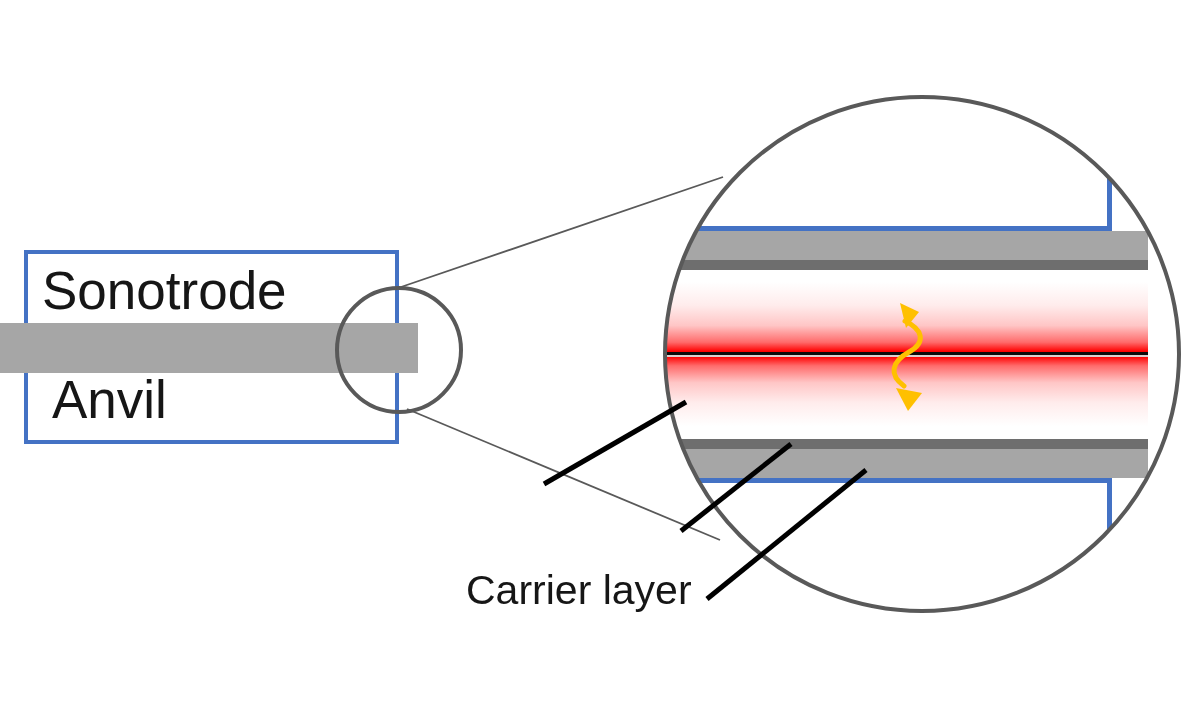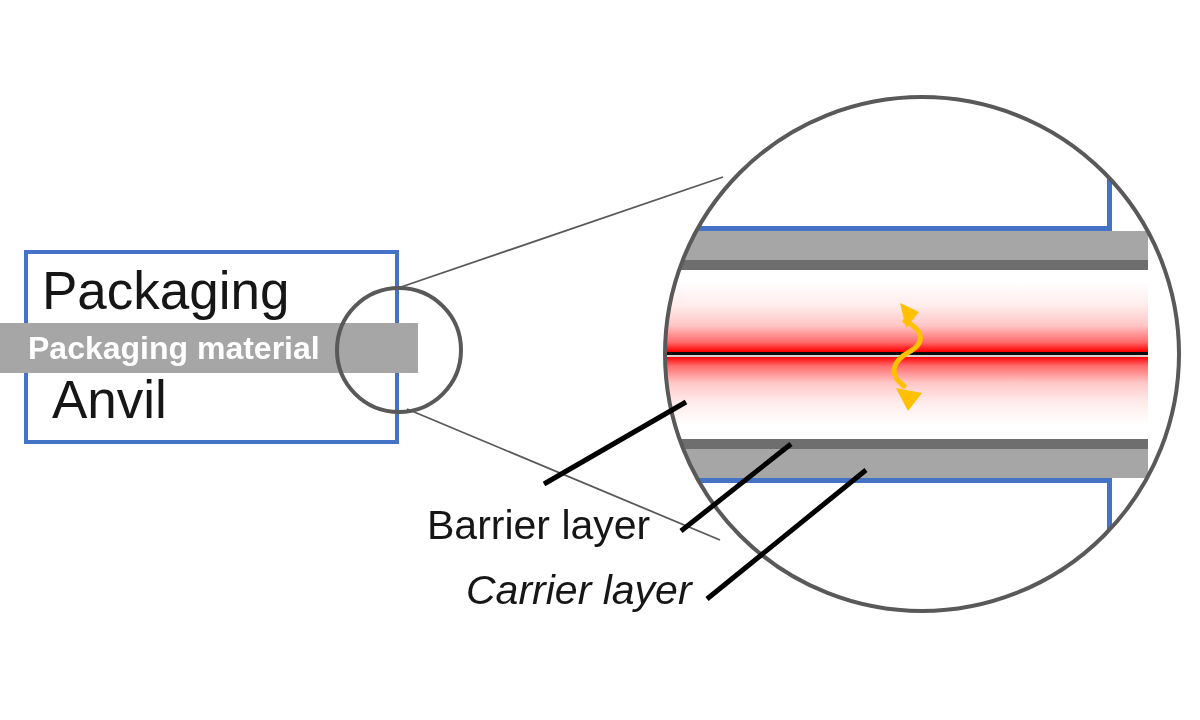--- a/index.html
+++ b/index.html
@@ -55,56 +55,54 @@
   #weld-interface-line{left:0;top:256px;width:484px;height:3px;background:#0c0c0c;}
   #weld-interface-highlight{left:0;top:259px;width:484px;height:2px;background:#ddd0d0;}
   #barrier-bottom-band{left:0;top:343px;width:484px;height:10px;}
   #carrier-bottom-band{left:0;top:353px;width:484px;height:29px;}
   #anvil-edge-horizontal{left:0;top:382px;width:448px;height:5px;}
   #anvil-edge-vertical{left:443px;top:387px;width:5px;height:129px;}
   
   .layer-text{font-size:41px;line-height:1;white-space:nowrap;}
   #sealing-layer-label{left:293px;top:461px;}
   #barrier-layer-label{left:427px;top:505px;}
-  #carrier-layer-label{left:466px;top:570px;font-style:italic;}
+  #carrier-layer-label{left:466px;top:570px;}
   
   #overlay{left:0;top:0;width:1200px;height:720px;pointer-events:none;}
   .thin-connector{stroke:var(--circle-stroke-gray);stroke-width:1.8;fill:none;}
   .circle-outline{stroke:var(--circle-stroke-gray);stroke-width:4;fill:none;}
   .leader{stroke:#000000;stroke-width:5;fill:none;}
   .vib-stroke{stroke:var(--vibration-gold);stroke-width:5;fill:none;stroke-linecap:round;}
   .vib-fill{fill:var(--vibration-gold);stroke:none;}
 </style>
 </head>
 <body>
 
 <div id="stage">
 
   <div class="abs" id="machine-rect"></div>
   <div class="abs" id="packaging-band"></div>
-  <div class="abs big-text" id="sonotrode-label">Packaging</div>
-  <div class="abs" id="packaging-label">Packaging material</div>
+  <div class="abs big-text" id="sonotrode-label">Sonotrode</div>
   <div class="abs big-text" id="anvil-label">Anvil</div>
   <div class="abs" id="magnifier-small-circle"></div>
 
   <div class="abs" id="zoom-circle-content">
     <div class="abs blue-edge" id="sonotrode-edge-horizontal"></div>
     <div class="abs blue-edge" id="sonotrode-edge-vertical"></div>
     <div class="abs carrier-band" id="carrier-top-band"></div>
     <div class="abs barrier-band" id="barrier-top-band"></div>
     <div class="abs" id="sealing-gradient"></div>
     <div class="abs" id="weld-interface-line"></div>
     <div class="abs" id="weld-interface-highlight"></div>
     <div class="abs barrier-band" id="barrier-bottom-band"></div>
     <div class="abs carrier-band" id="carrier-bottom-band"></div>
     <div class="abs blue-edge" id="anvil-edge-horizontal"></div>
     <div class="abs blue-edge" id="anvil-edge-vertical"></div>
   </div>
 
-  <div class="abs layer-text" id="barrier-layer-label">Barrier layer</div>
   <div class="abs layer-text" id="carrier-layer-label">Carrier layer</div>
 
   <svg class="abs" id="overlay" viewBox="0 0 1200 720" xmlns="http://www.w3.org/2000/svg">
     <line class="thin-connector" x1="401" y1="287" x2="723" y2="177"></line>
     <line class="thin-connector" x1="407" y1="409" x2="720" y2="540"></line>
     <circle class="circle-outline" cx="922" cy="354" r="257"></circle>
     <line class="leader" x1="544" y1="484" x2="686" y2="402"></line>
     <line class="leader" x1="681" y1="531" x2="791" y2="444"></line>
     <line class="leader" x1="707" y1="599" x2="866" y2="470"></line>
     <g>

